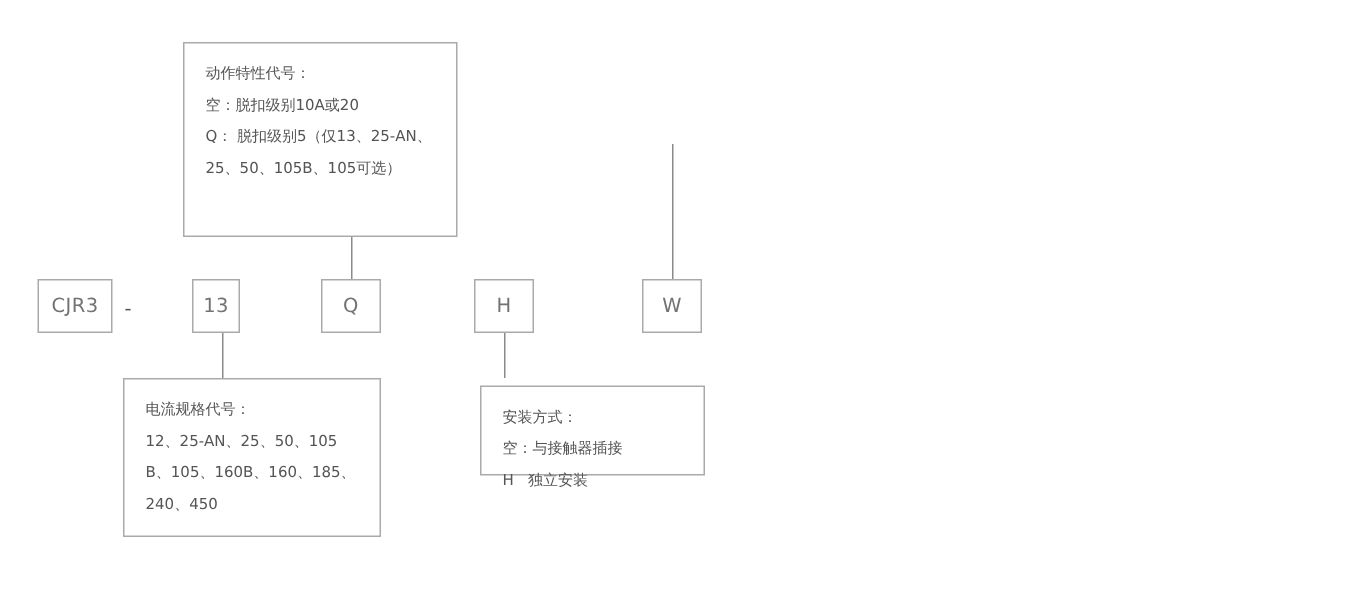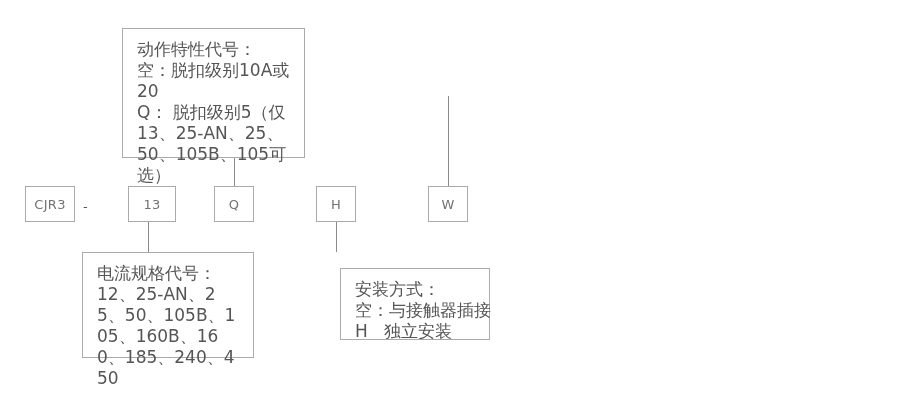--- a/index.html
+++ b/index.html
@@ -30,21 +30,21 @@
     display: flex;
     align-items: center;
     justify-content: center;
     font-size: 13px;
     color: #737373;
     letter-spacing: 0.3px;
   }
   
   .desc-box {
     padding: 10px 12px 10px 14px;
-    font-size: 17px;
+    font-size: 10px;
     line-height: 21px;
     color: #555555;
     white-space: pre-wrap;
     word-break: break-all;
   }
   .desc-box.nowrap-lines {
     word-break: normal;
     white-space: pre;
   }
   
@@ -72,32 +72,32 @@
 
 
   <div class="vline" style="left:234px; top:158px; height:28px;"></div>
 
   <div class="vline" style="left:448px; top:96px; height:90px;"></div>
 
   <div class="box code-box" style="left:25px; top:186px; width:50px; height:36px;">CJR3</div>
 
   <div class="dash" style="left:83px; top:200px;">-</div>
 
-  <div class="box code-box" style="left:128px; top:186px; width:48px; height:36px;">13</div>
+  <div class="box code-box" style="left:128px; top:186px; width:32px; height:36px;">13</div>
 
   <div class="box code-box" style="left:214px; top:186px; width:40px; height:36px;">Q</div>
 
   <div class="box code-box" style="left:316px; top:186px; width:40px; height:36px;">H</div>
 
   <div class="box code-box" style="left:428px; top:186px; width:40px; height:36px;">W</div>
 
   <div class="vline" style="left:148px; top:222px; height:30px;"></div>
 
   <div class="vline" style="left:336px; top:222px; height:30px;"></div>
 
   <div class="box desc-box" style="left:82px; top:252px; width:172px; height:106px;">电流规格代号：
 12、25-AN、25、50、105B、105、160B、160、185、240、450</div>
 
-  <div class="box desc-box nowrap-lines" style="left:320px; top:268px; width:150px; height:72px;margin-left:20px;">安装方式：
+  <div class="box desc-box nowrap-lines" style="left:320px; top:257px; width:150px; height:60px;">安装方式：
 空：与接触器插接
 H   独立安装</div>
 
 </div>
 
 </body></html>

